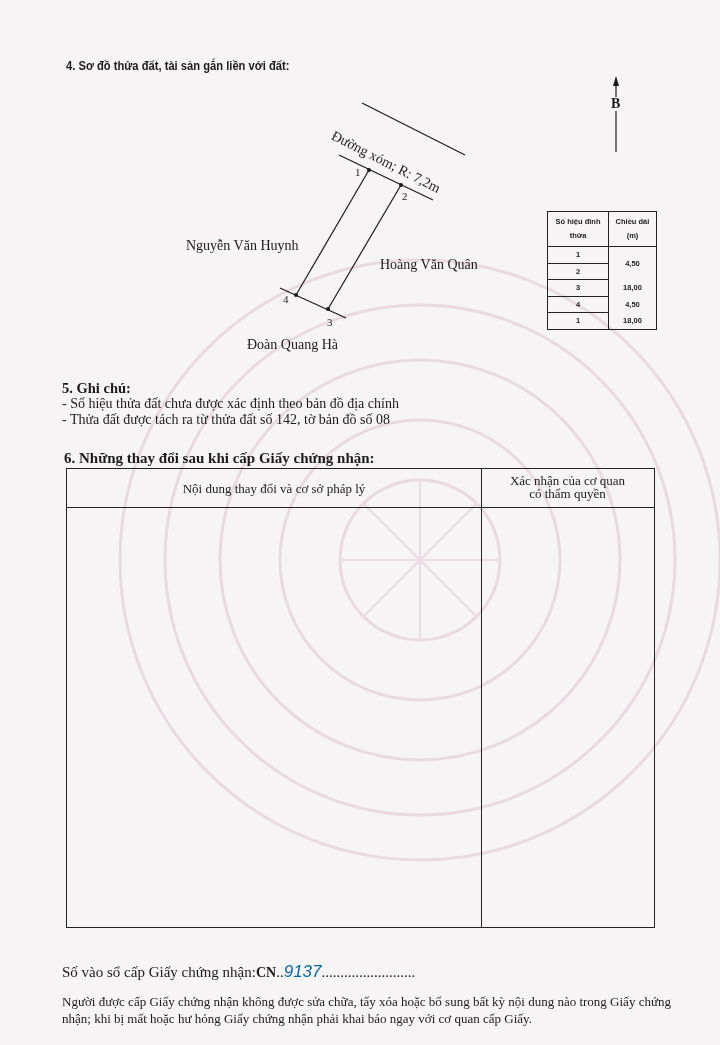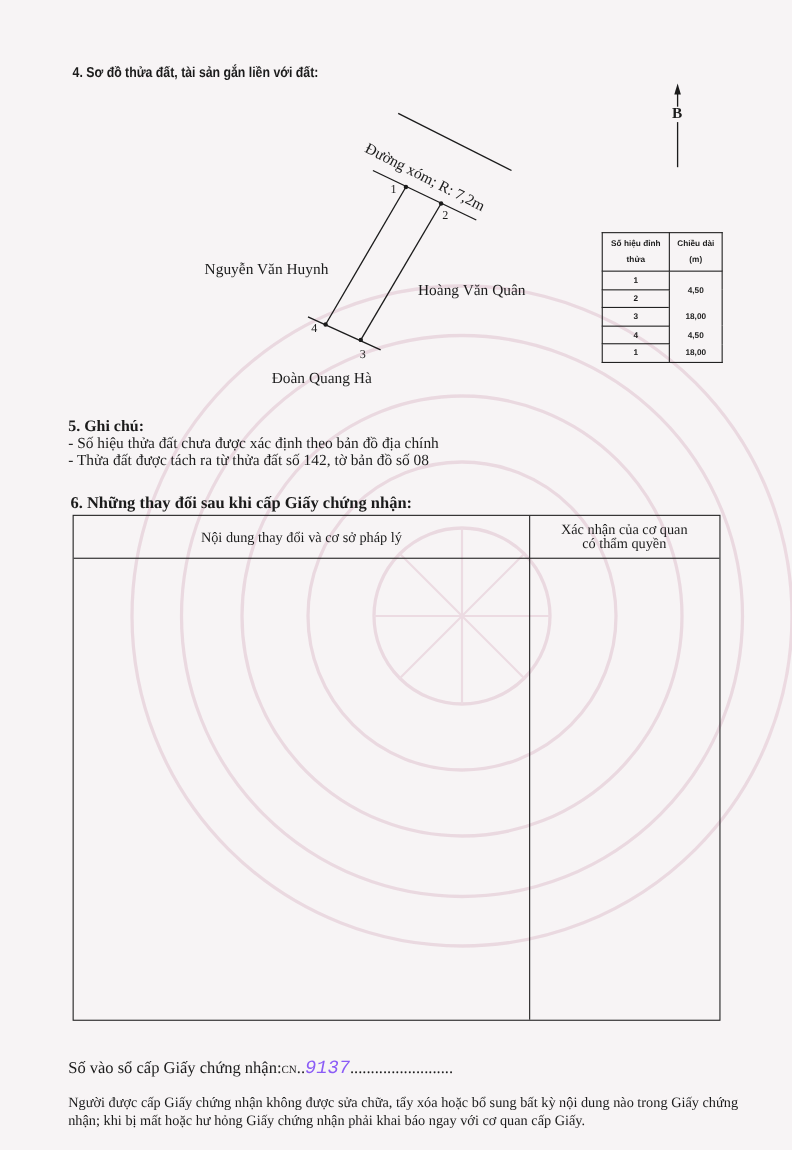--- a/index.html
+++ b/index.html
@@ -20,22 +20,22 @@
     table.lengths td { height: 15.5px; }
     .sec5 { left: 62px; top: 380px; font-size: 14px; line-height: 16px; }
     .sec5 .title { font-weight: bold; font-size: 14.5px; }
     .sec6 { left: 64px; top: 450px; font-size: 15px; font-weight: bold; }
     .changes { left: 66px; top: 468px; width: 589px; height: 460px; border: 1.5px solid #222; box-sizing: border-box; }
     .changes .col1 { position: absolute; left: 0; top: 0; width: 414px; height: 100%; border-right: 1.5px solid #222; }
     .changes .hdr { position: absolute; left: 0; top: 0; width: 100%; height: 38px; border-bottom: 1.5px solid #222; }
     .changes .hdr1 { position: absolute; left: 0; top: 12px; width: 414px; text-align: center; font-size: 13px; }
     .changes .hdr2 { position: absolute; left: 414px; top: 5px; width: 173px; text-align: center; font-size: 13px; line-height: 13px; }
     .reg { left: 62px; top: 962px; font-size: 15px; }
-    .reg .num { font-family: Liberation Mono, monospace; font-style: italic; font-size: 17px; color: #8b5cf6; margin-top: 24px; }
-    .reg .cn { font-size: 10px; font-weight: normal; }
+    .reg .num { font-family: Liberation Sans, sans-serif; font-style: italic; font-size: 17px; color: #0369a1; margin-top: 24px; }
+    .reg .cn { font-size: 14px; font-weight: bold; }
     .notice { left: 62px; top: 993px; width: 620px; font-size: 13px; line-height: 17px; font-family: "Liberation Sans Narrow", "Liberation Serif", serif; }
   </style>
 </head>
 <body>
 
 <svg class="watermark" viewBox="0 0 620 620">
   <g fill="none" stroke="#e8d3dc" stroke-width="3" opacity="0.8">
     <circle cx="310" cy="310" r="300"></circle>
     <circle cx="310" cy="310" r="255"></circle>
     <circle cx="310" cy="310" r="200"></circle>

